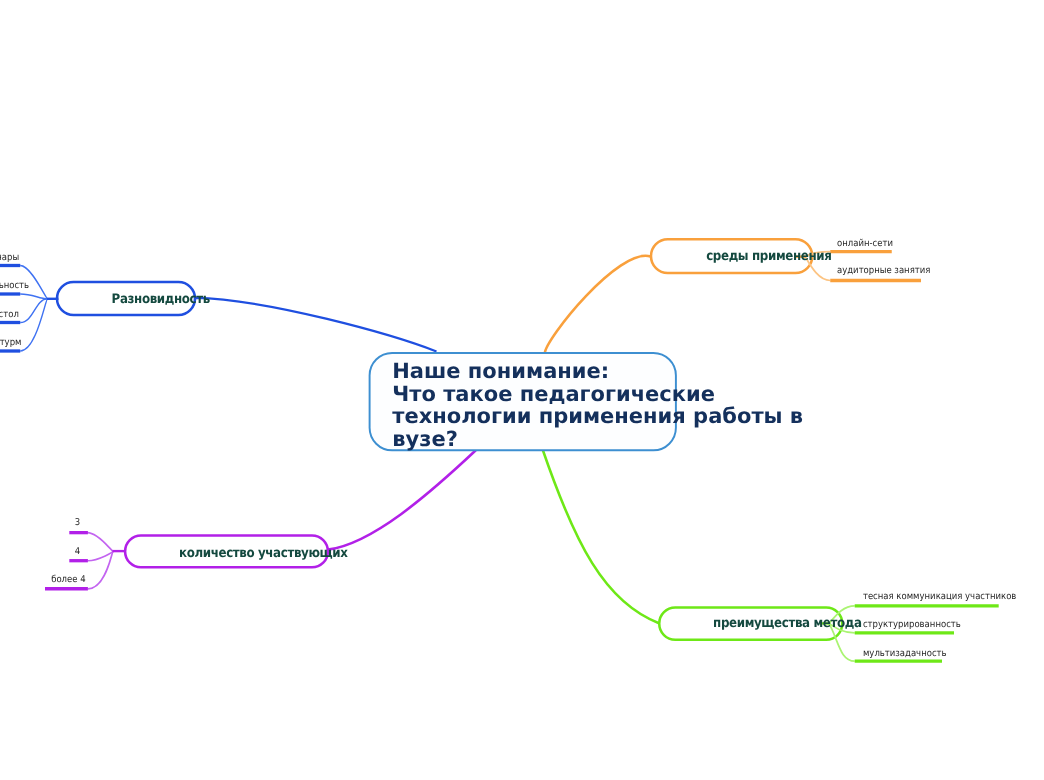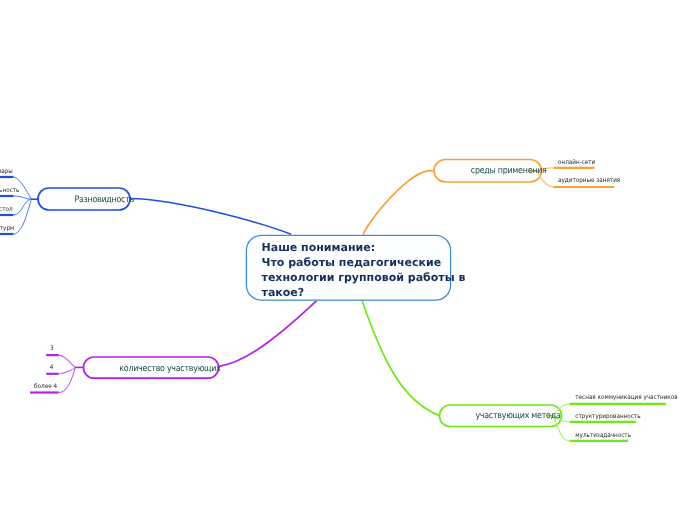--- a/index.html
+++ b/index.html
@@ -1,25 +1,25 @@
 <!DOCTYPE html>
 <html><head>
 <meta charset="utf-8">
 <style>
   html,body{margin:0;padding:0;background:#ffffff;}
   body{width:696px;height:520px;overflow:hidden;font-family:"DejaVu Sans",sans-serif;}
   #canvas{position:relative;width:696px;height:520px;background:#fff;}
   svg#map{position:absolute;left:0;top:0;width:696px;height:520px;}
   .lbl{position:absolute;white-space:nowrap;font-family:"DejaVu Sans",sans-serif;
        -webkit-font-smoothing:antialiased;text-rendering:geometricPrecision;}
-  .branch-label{font-family:"DejaVu Sans Condensed","DejaVu Sans",sans-serif;font-weight:normal;
+  .branch-label{font-family:"DejaVu Sans Condensed","DejaVu Sans",sans-serif;font-weight:bold;
                 font-size:8.8px;color:#14493f;letter-spacing:-0.25px;padding-left:24px;}
   .leaf-label{font-family:"DejaVu Sans Condensed","DejaVu Sans",sans-serif;
               font-size:6.3px;color:#262626;}
-  .central-label{font-weight:bold;font-size:11px;color:#14305c;line-height:14.9px;}
+  .central-label{font-weight:bold;font-size:14px;color:#14305c;line-height:14.9px;}
 </style>
 </head>
 <body>
 
 <div id="canvas">
   <svg id="map" viewBox="0 0 696 520" xmlns="http://www.w3.org/2000/svg">
 
     <path fill="none" stroke="#1f4fe0" stroke-width="1.5" d="M291,234.3 C262.7,223.2 178.3,199.4 130.3,198.6 L117.9,198.7"></path>
     <path fill="none" stroke="#f9a03c" stroke-width="1.7" d="M363.2,235.6 C363.4,226.3 412.6,164.6 433.7,171"></path>
     <path fill="none" stroke="#6ee817" stroke-width="1.7" d="M361.7,299.5 C383.1,361.7 402.7,401.2 439.3,415.5"></path>
@@ -78,28 +78,28 @@
     <g stroke="#b220e8" stroke-width="2.2" stroke-linecap="butt">
       <line x1="46.2" y1="355.1" x2="58.6" y2="355.1"></line>
       <line x1="46.2" y1="373.8" x2="58.6" y2="373.8"></line>
       <line x1="30" y1="392.5" x2="58.6" y2="392.5"></line>
     </g>
 
   </svg>
 
   <div class="lbl central-label" style="left:261.5px;top:240.8px;">
     <div>Наше понимание:</div>
-    <div>Что работы педагогические</div>
-    <div>технологии групповой работы в</div>
-    <div>такое?</div>
+    <div>Что такое педагогические</div>
+    <div>технологии применения работы в</div>
+    <div>вузе?</div>
   </div>
 
   <div class="lbl branch-label" style="left:50.4px;top:195px;">Разновидность</div>
   <div class="lbl branch-label" style="left:446.8px;top:165.8px;">среды применения</div>
-  <div class="lbl branch-label" style="left:451.4px;top:411.3px;">участвующих метода</div>
+  <div class="lbl branch-label" style="left:451.4px;top:411.3px;">преимущества метода</div>
   <div class="lbl branch-label" style="left:95.3px;top:364px;">количество участвующих</div>
 
   <div class="lbl leaf-label" style="left:12.8px;top:168.4px;transform:translateX(-100%);">семинары</div>
   <div class="lbl leaf-label" style="left:19.4px;top:187.4px;transform:translateX(-100%);">деятельность</div>
   <div class="lbl leaf-label" style="left:12.6px;top:206.4px;transform:translateX(-100%);">круглый стол</div>
   <div class="lbl leaf-label" style="left:14.3px;top:225.4px;transform:translateX(-100%);">мозговой штурм</div>
 
   <div class="lbl leaf-label" style="left:558px;top:158.8px;">онлайн-сети</div>
   <div class="lbl leaf-label" style="left:558px;top:177.1px;">аудиторные занятия</div>
 

